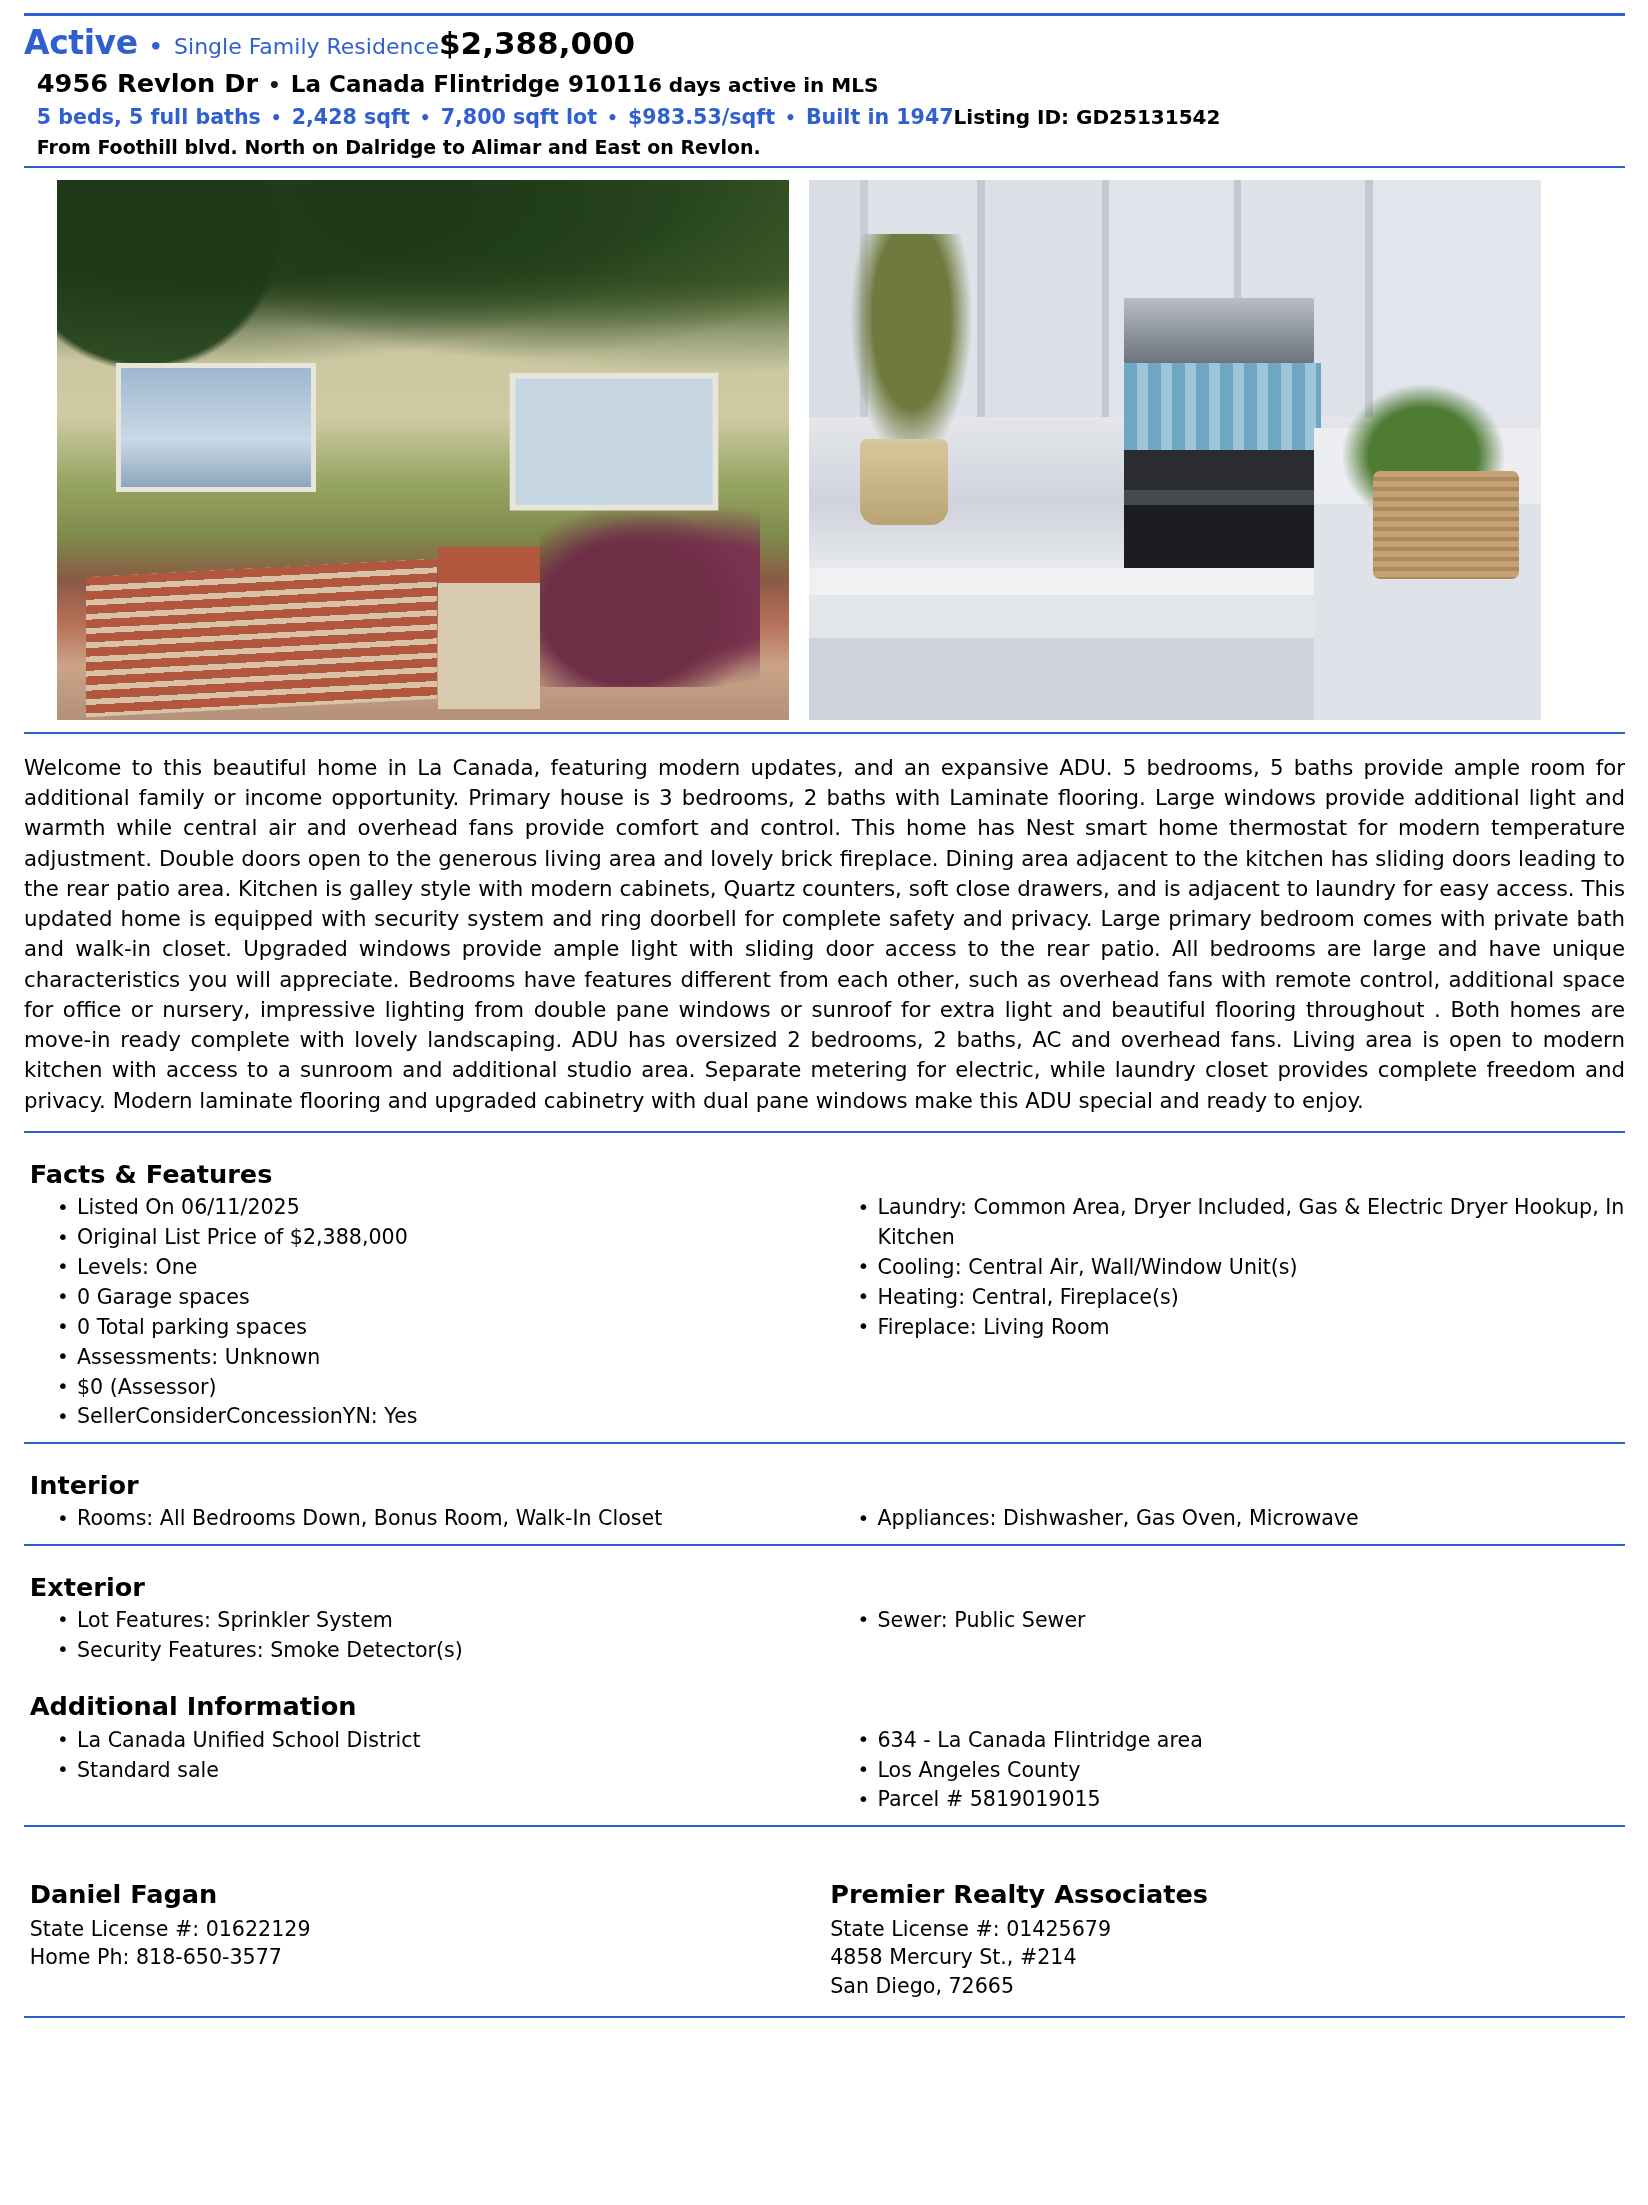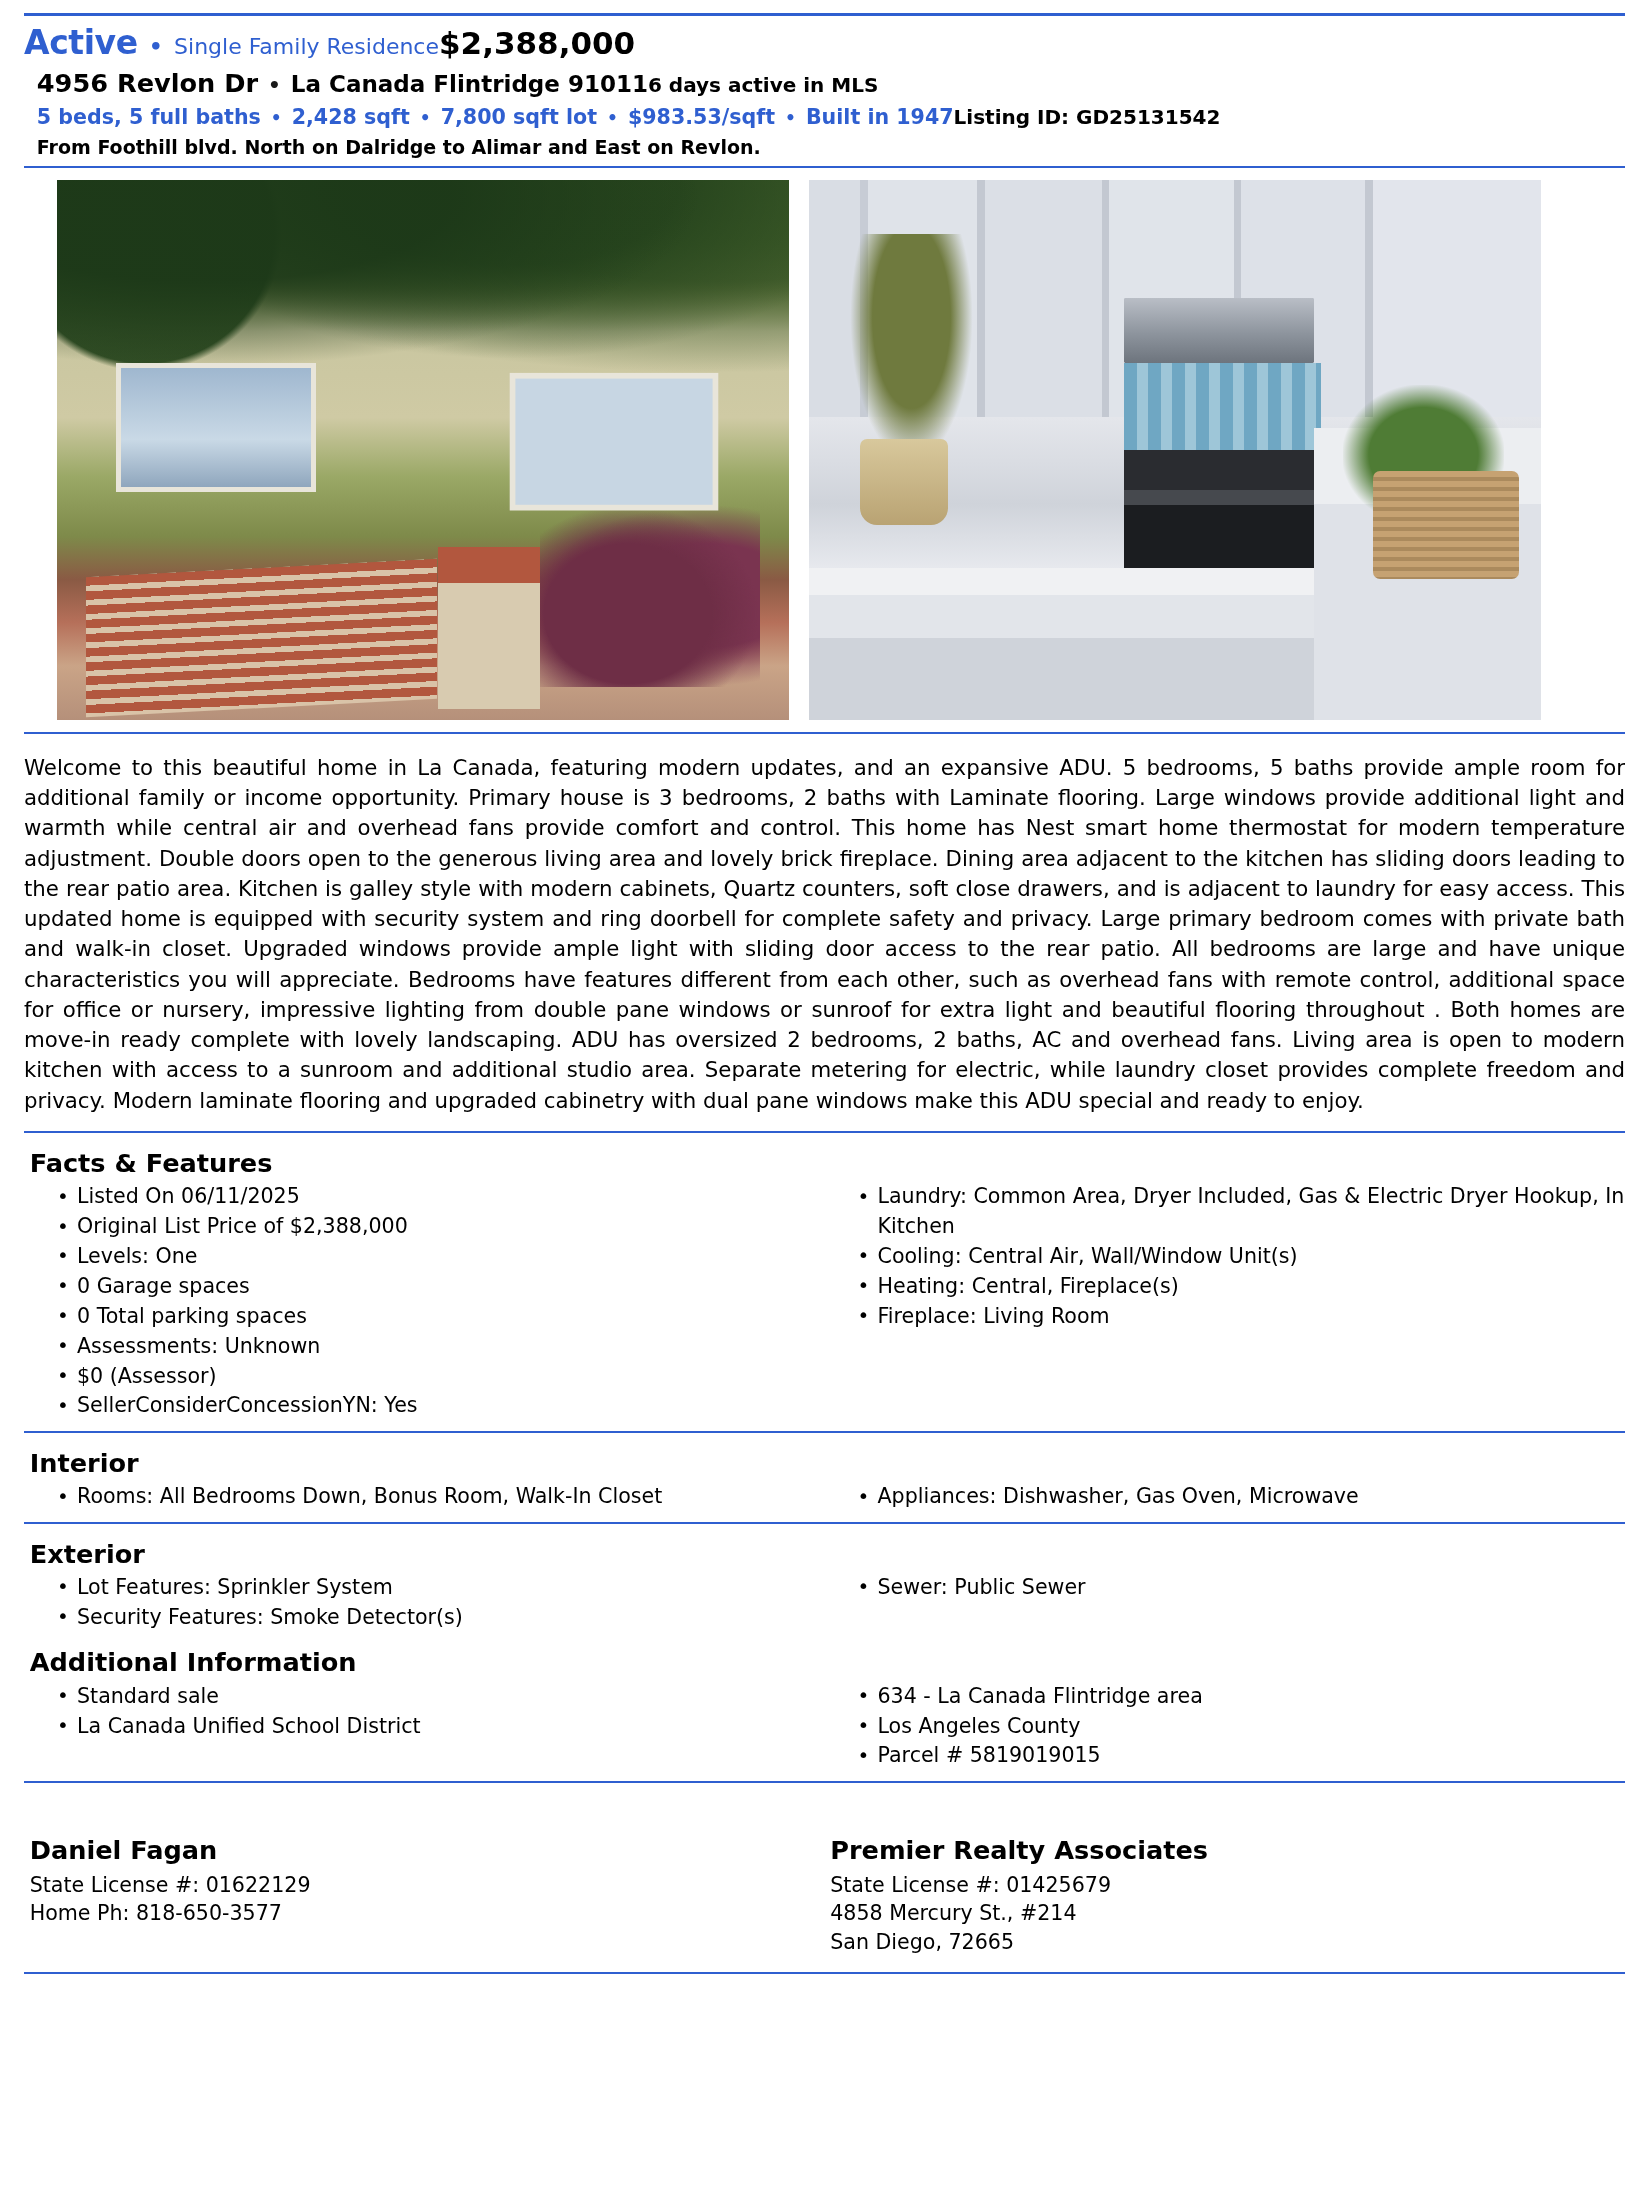--- a/index.html
+++ b/index.html
@@ -254,21 +254,21 @@
     line-height: 1.42;
     text-align: justify;
     color: #000;
   }
   .desc-rule {
     border-top: 2.8px solid #2f5fd0;
     margin-top: 15.6px;
   }
 
   
-  .section { padding-top: 9px; }
+  .section { padding-top: 20px; }
   .section-title {
     font-size: 25.6px;
     font-weight: bold;
     margin: 5.7px 0 4.3px 5.7px;
   }
   .cols {
     display: flex;
     width: 100%;
   }
   .col { width: 50%; }
@@ -454,22 +454,22 @@
         </ul>
       </div>
     </div>
   </div>
 
   <div class="section">
     <div class="section-title">Additional Information</div>
     <div class="cols">
       <div class="col">
         <ul class="bullets">
+          <li>La Canada Unified School District</li>
           <li>Standard sale</li>
-          <li>La Canada Unified School District</li>
         </ul>
       </div>
       <div class="col">
         <ul class="bullets">
           <li>634 - La Canada Flintridge area</li>
           <li>Los Angeles County</li>
           <li>Parcel # 5819019015</li>
         </ul>
       </div>
     </div>

